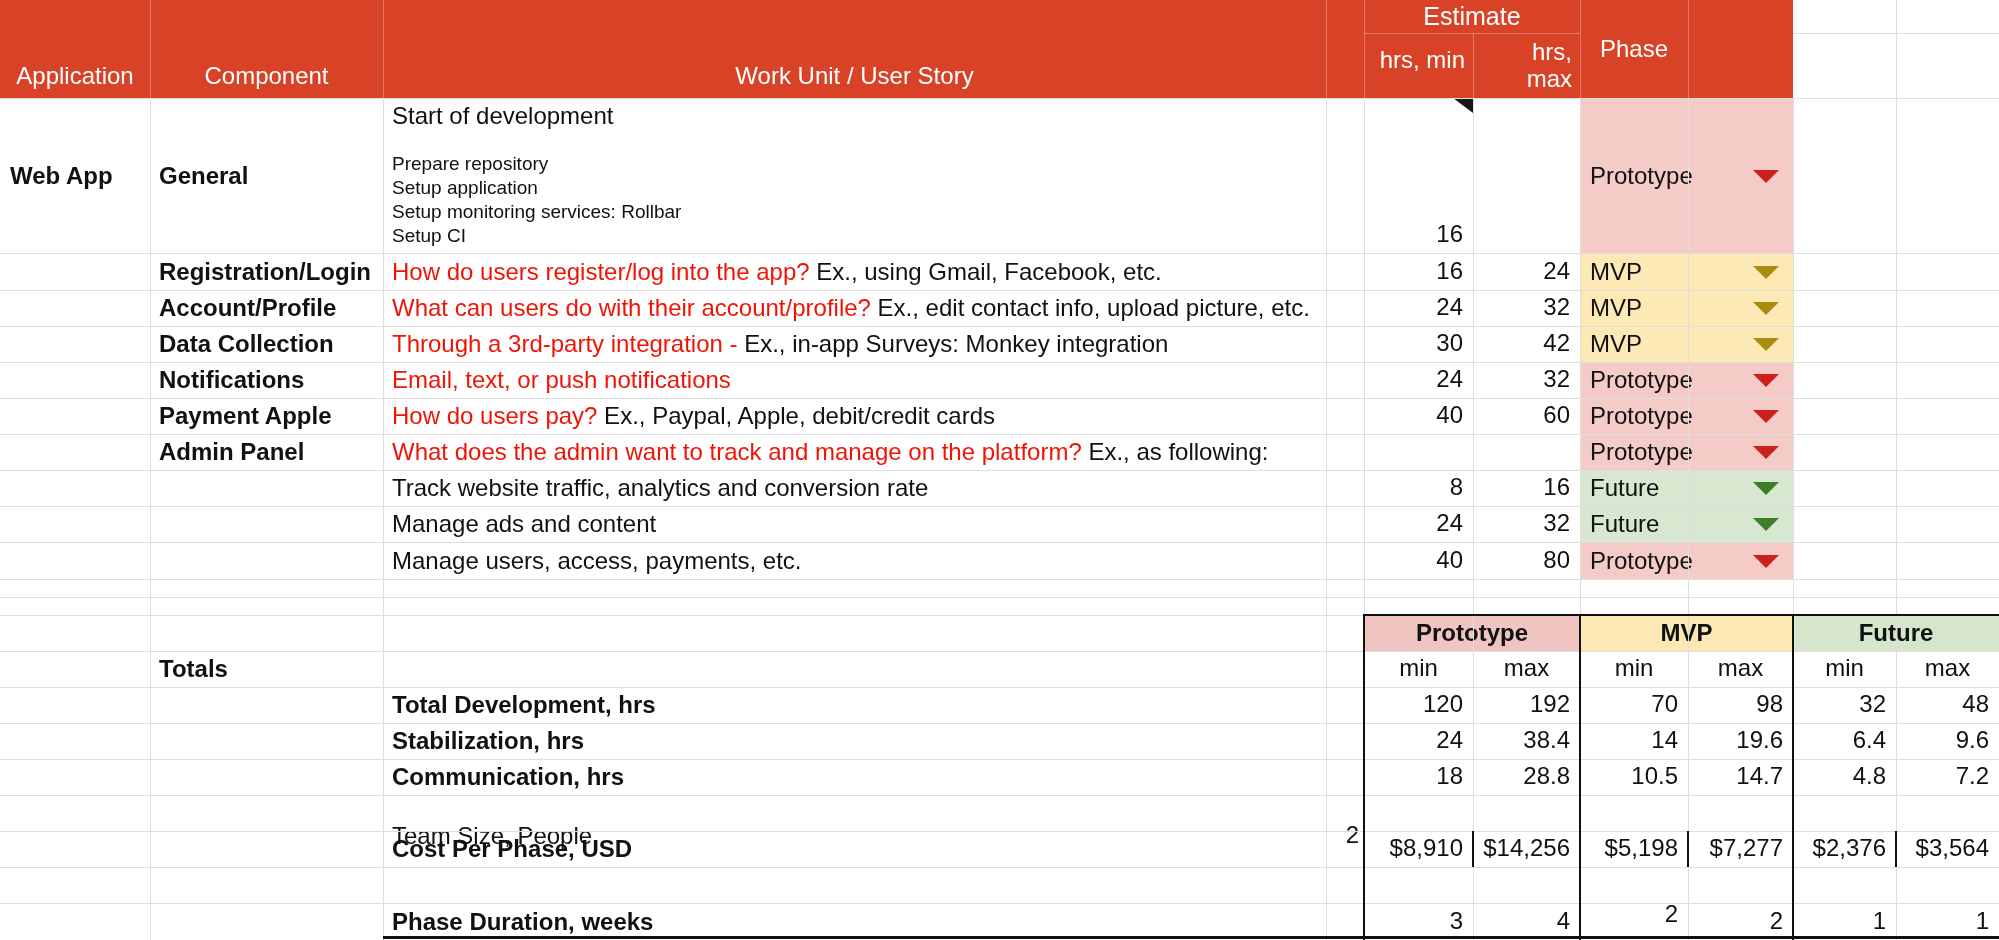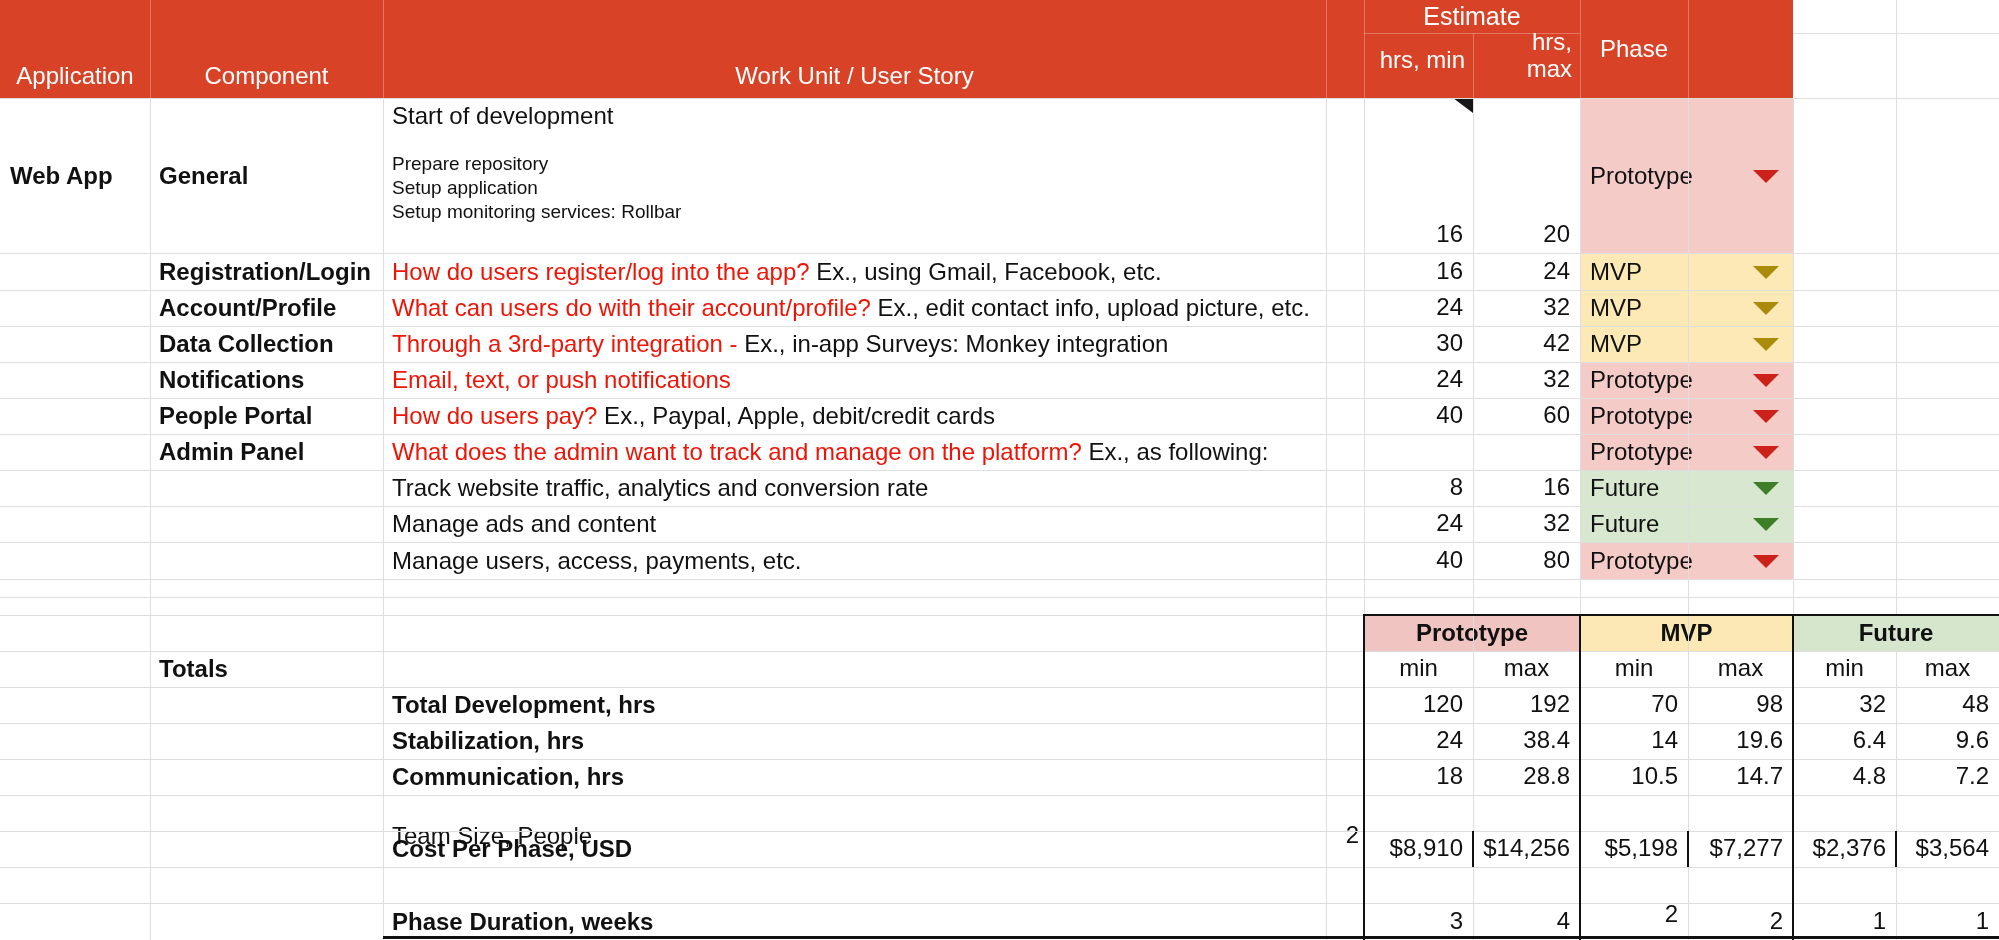--- a/index.html
+++ b/index.html
@@ -68,39 +68,39 @@
     <span class="hsep" style="left:1473px;top:33px;height:65px"></span>
     <span class="hsep" style="left:1580px"></span>
     <span class="hsep" style="left:1688px"></span>
     <span style="position:absolute;left:1364px;top:33px;width:216px;height:1px;background:rgba(255,255,255,.28)"></span>
 
     <div class="cell cA hdr-bottom">Application</div>
     <div class="cell cB hdr-bottom">Component</div>
     <div class="cell cC hdr-bottom">Work Unit / User Story</div>
     <div class="cell cEF" style="height:33px;justify-content:center;align-items:center;font-size:25px">Estimate</div>
     <div class="cell cE" style="top:33px;height:65px;justify-content:flex-end;align-items:flex-end;padding:0 8px 24px 0">hrs, min</div>
-    <div class="cell cF" style="top:33px;height:65px;justify-content:flex-end;align-items:flex-end;padding:0 8px 15px 0">
+    <div class="cell cF" style="top:33px;height:65px;justify-content:flex-end;align-items:flex-end;padding:0 8px 5px 0">
       <div style="text-align:right"><div>hrs,</div><div>max</div></div>
     </div>
     <div class="cell cG" style="left:1580px;justify-content:center;align-items:center">Phase</div>
   </div>
 
   <div class="hline" style="left:1793px;top:33px;width:206px"></div>
 
   <div class="row" style="top:98px;height:155px">
     <div class="cell cA lbl b" style="padding-left:10px">Web App</div>
     <div class="cell cB lbl b">General</div>
     <div class="desc">
       <div class="t1">Start of development</div>
       <div class="t2">Prepare repository</div>
       <div class="t2">Setup application</div>
       <div class="t2">Setup monitoring services: Rollbar</div>
+      <div class="t2">Setup CI</div>
     </div>
     <div class="cell cE num">16</div>
-    <div class="cell cF num">20</div>
     <div class="cell cGH phase bg-proto">
       <span>Prototype</span>
       <span class="dd"></span>
     </div>
     <span class="note" style="left:1453px;top:0"></span>
   </div>
 
   <div class="row" style="top:253px;height:37px">
     <div class="cell cB lbl b">Registration/Login</div>
     <div class="cell cC lbl"><span class="red">How do users register/log into the app?</span><span> Ex., using Gmail, Facebook, etc.</span></div>
@@ -127,21 +127,21 @@
 
   <div class="row" style="top:362px;height:36px">
     <div class="cell cC lbl"><span class="red">Email, text, or push notifications</span><span></span></div>
     <div class="cell cB lbl b">Notifications</div>
     <div class="cell cE num">24</div>
     <div class="cell cF num">32</div>
     <div class="cell cGH phase bg-proto"><span>Prototype</span><span class="dd"></span></div>
   </div>
 
   <div class="row" style="top:398px;height:36px">
-    <div class="cell cB lbl b">People Portal</div>
+    <div class="cell cB lbl b">Payment Apple</div>
     <div class="cell cC lbl"><span class="red">How do users pay?</span><span> Ex., Paypal, Apple, debit/credit cards</span></div>
     <div class="cell cE num">40</div>
     <div class="cell cF num">60</div>
     <div class="cell cGH phase bg-proto"><span>Prototype</span><span class="dd"></span></div>
   </div>
 
   <div class="row" style="top:434px;height:36px">
     <div class="cell cB lbl b">Admin Panel</div>
     <div class="cell cC lbl"><span class="red">What does the admin want to track and manage on the platform?</span><span> Ex., as following:</span></div>
     <div class="cell cGH phase bg-proto"><span>Prototype</span><span class="dd"></span></div>

